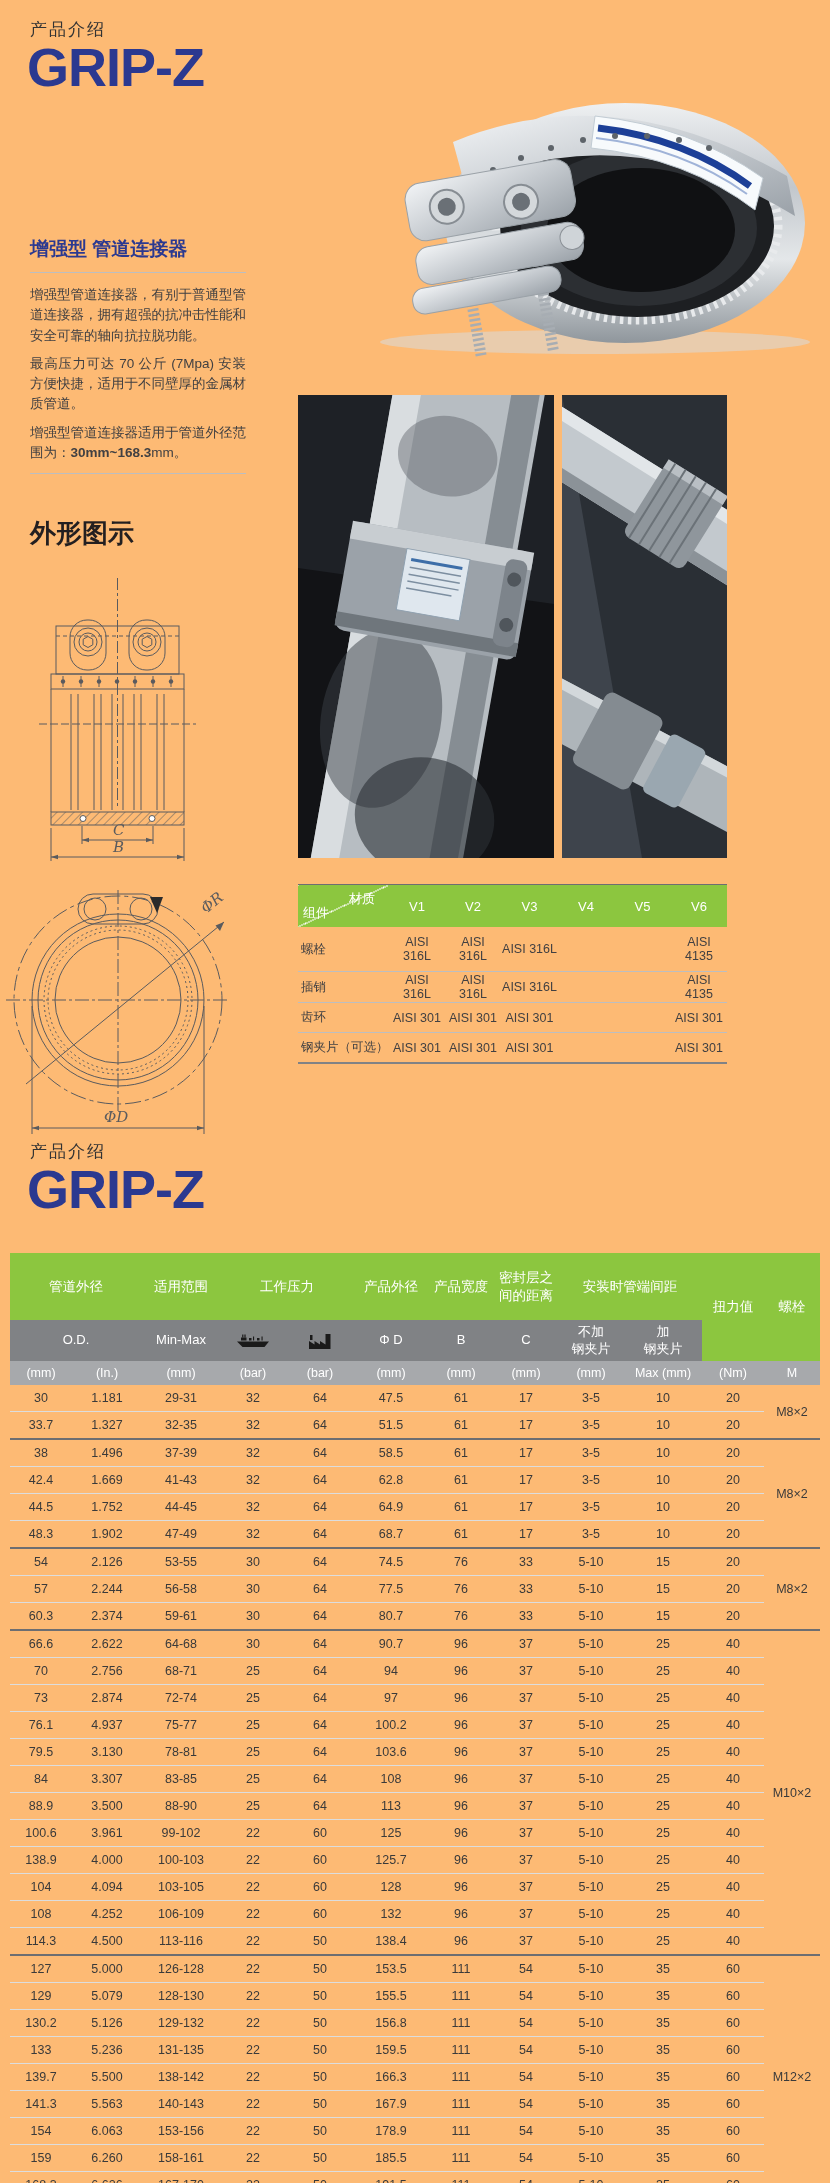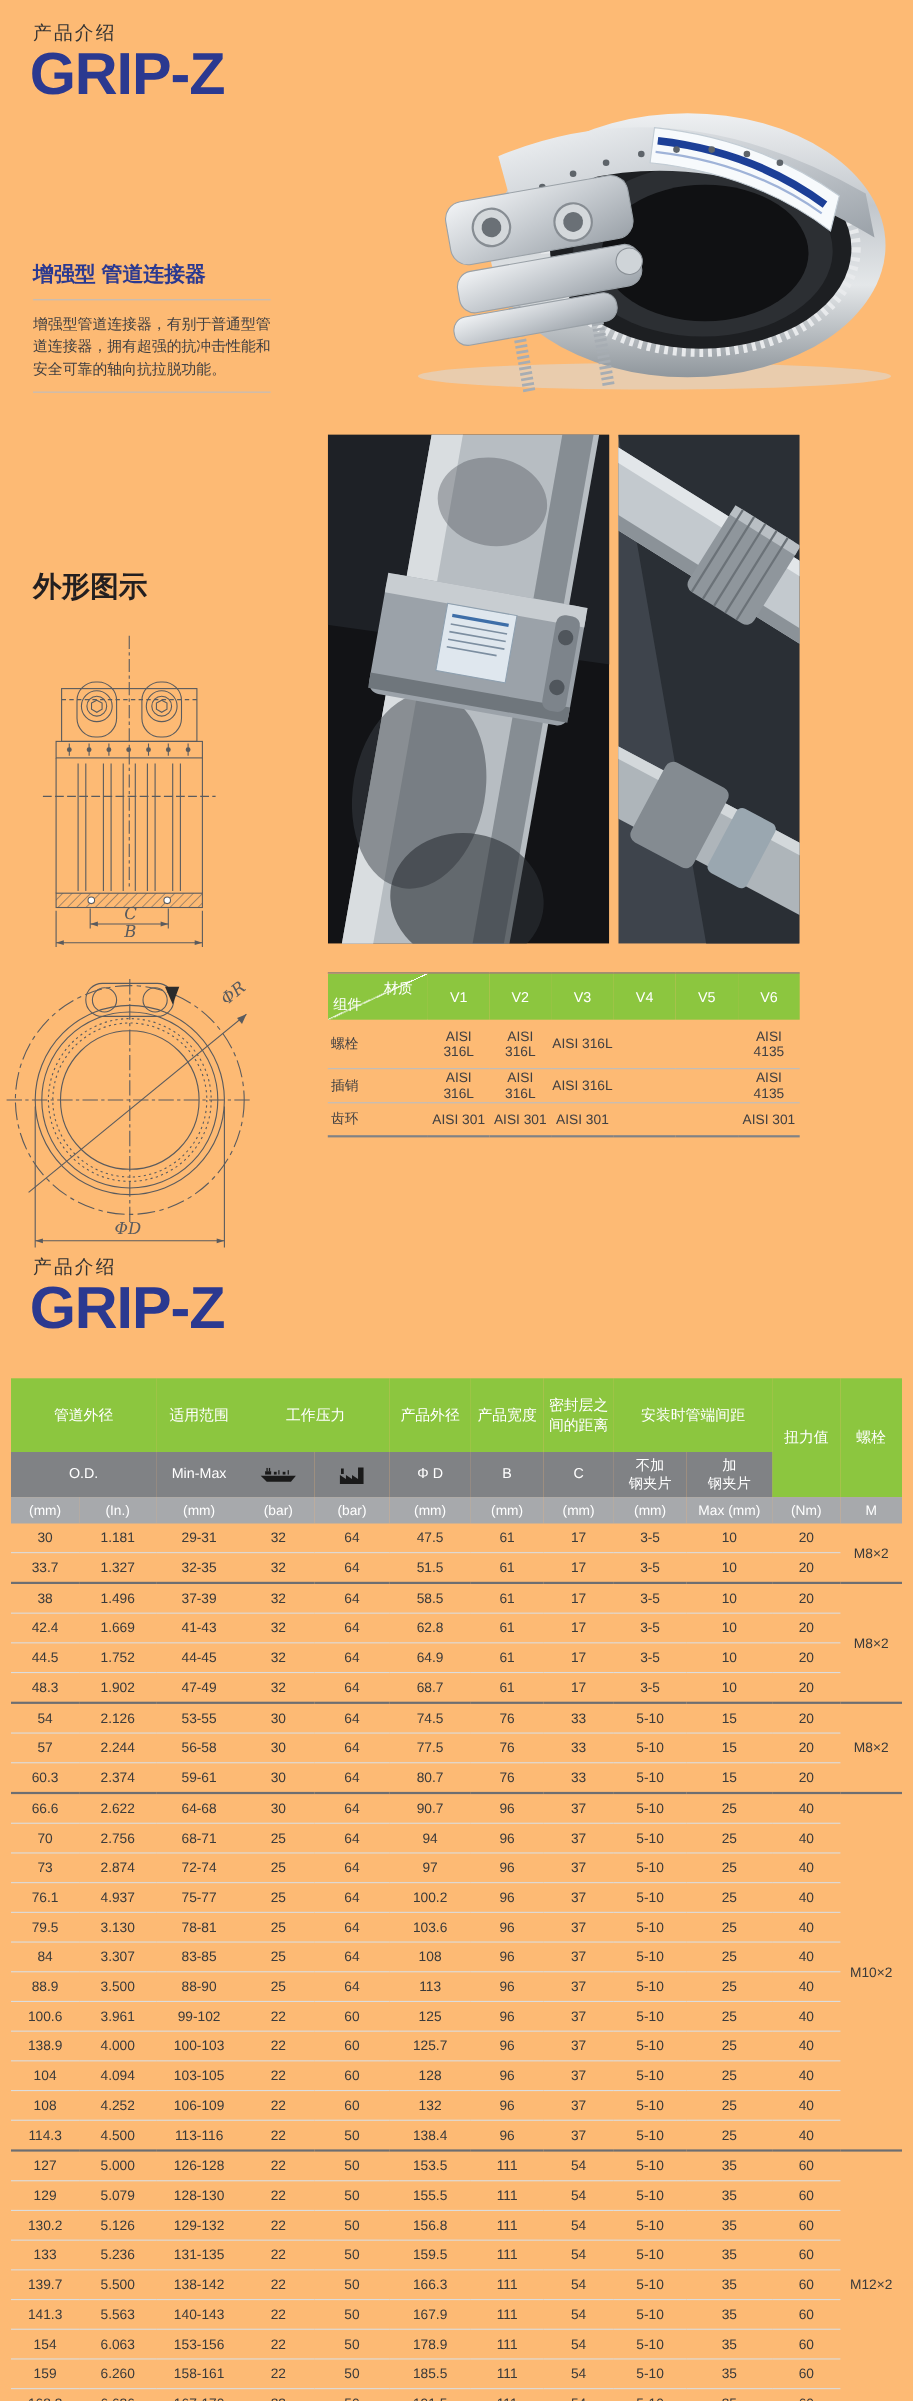--- a/index.html
+++ b/index.html
@@ -105,20 +105,22 @@
         <circle cx="232" cy="128" r="9" fill="#6a7076"></circle>
         <circle cx="276" cy="172" r="12" fill="#cfd4d8" stroke="#8a9096"></circle>
       </g>
     </svg>
   </div>
 
   <div class="left-col">
     <h2 class="prod-head">增强型 管道连接器</h2>
     <hr class="rule">
     <p>增强型管道连接器，有别于普通型管道连接器，拥有超强的抗冲击性能和安全可靠的轴向抗拉脱功能。</p>
+    <p>最高压力可达 70 公斤 (7Mpa) 安装方便快捷，适用于不同壁厚的金属材质管道。</p>
+    <p><span>增强型管道连接器适用于管道外径范围为：</span><b>30mm~168.3</b><span>mm。</span></p>
     <hr class="rule">
   </div>
 
   <div class="outline-head">外形图示</div>
 
   <div class="drawing1">
     <svg viewBox="0 0 185 292" width="185" height="292" fill="none" stroke="#5a5b5e" stroke-width="1">
       <defs>
         <pattern id="hatch" width="6" height="6" patternTransform="rotate(45)" patternUnits="userSpaceOnUse">
           <line x1="0" y1="0" x2="0" y2="6" stroke="#5a5b5e" stroke-width="1"></line>
@@ -304,20 +306,29 @@
         </tr>
         <tr>
           <td class="comp">齿环</td>
           <td class="val">AISI 301</td>
           <td class="val">AISI 301</td>
           <td class="val">AISI 301</td>
           <td class="val"></td>
           <td class="val"></td>
           <td class="val">AISI 301</td>
         </tr>
+        <tr>
+          <td class="comp">钢夹片（可选）</td>
+          <td class="val">AISI 301</td>
+          <td class="val">AISI 301</td>
+          <td class="val">AISI 301</td>
+          <td class="val"></td>
+          <td class="val"></td>
+          <td class="val">AISI 301</td>
+        </tr>
       </tbody>
   </table>
 
 
   <div class="eyebrow" style="top:1140px;">产品介绍</div>
   <div class="logo" style="top:1162px;">GRIP-Z</div>
 
   <div class="spec-wrap">
     <table class="spec">
       <colgroup>

